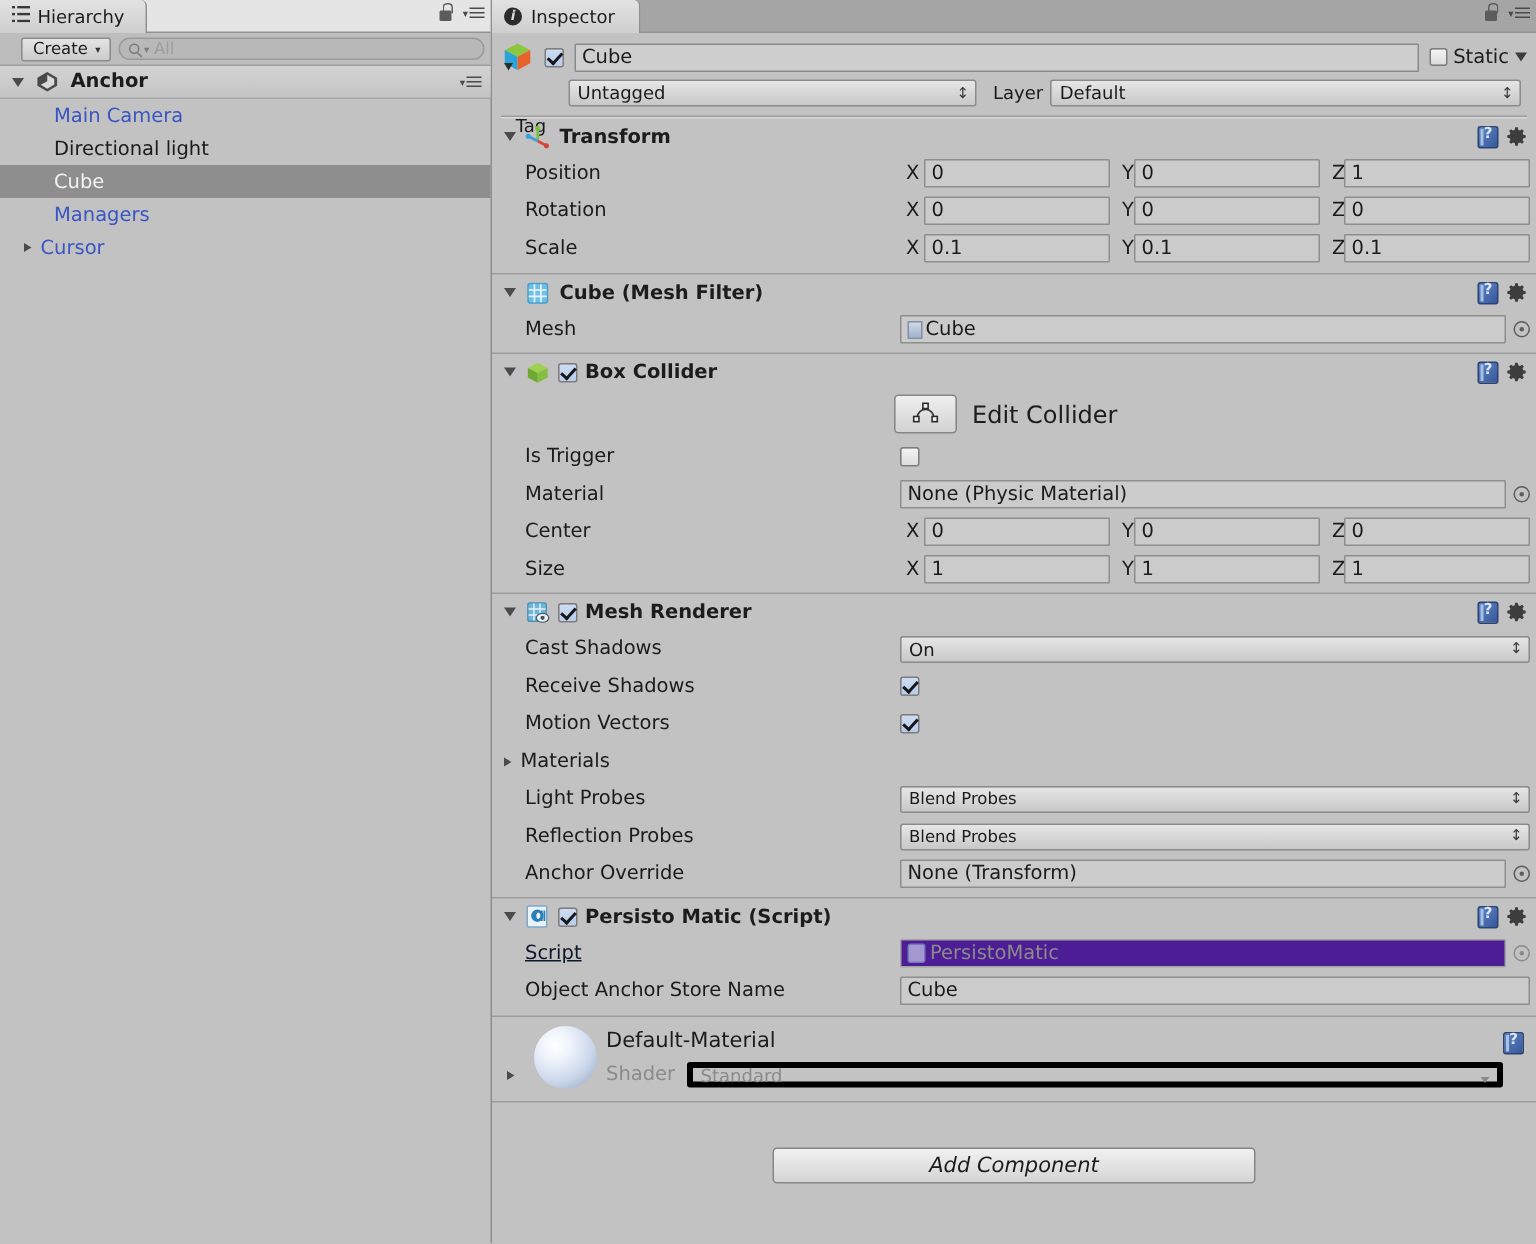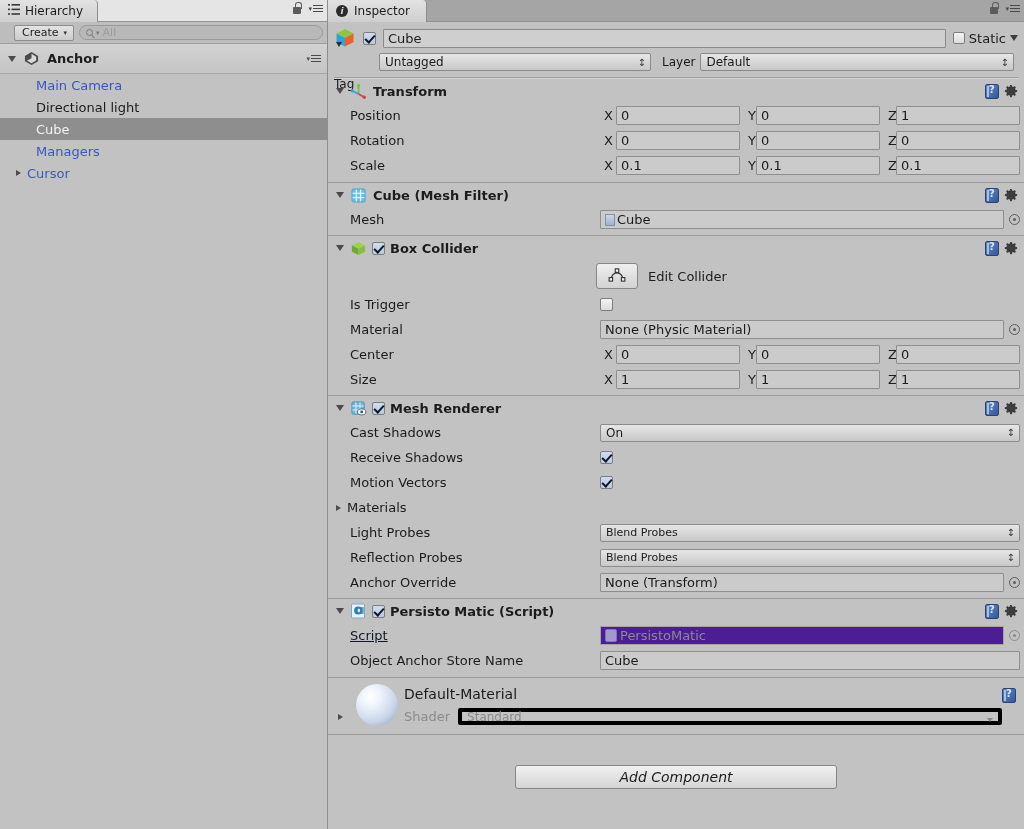--- a/index.html
+++ b/index.html
@@ -41,21 +41,21 @@
   .create-btn .caret { font-size:7px; color:#333; }
   .search-field { flex:1; height:15px; background:#b8b8b8; border:1px solid #9a9a9a;
                   border-radius:8px; display:flex; align-items:center; padding:0 6px; gap:3px;
                   color:#8d8d8d; font-size:11px; }
   .search-field .mag { width:7px; height:7px; border:1.3px solid #7a7a7a; border-radius:50%;
                        position:relative; flex:none; }
   .search-field .mag:after { content:""; position:absolute; right:-3px; bottom:-2px; width:4px;
                              height:1.3px; background:#7a7a7a; transform:rotate(45deg); }
   .search-field .stxt { color:#9d9d9d; }
 
-  .h-root { height:30px; display:flex; align-items:center; gap:8px; padding-left:8px;
+  .h-root { height:22px; display:flex; align-items:center; gap:8px; padding-left:8px;
             background:linear-gradient(#d3d3d3,#c4c4c4); border-bottom:1px solid #a8a8a8;
             position:relative; font-weight:bold; font-size:13px; }
   .h-root .menu-icon { position:absolute; right:6px; }
   .foldout { width:0; height:0; border-left:5px solid #4b4b4b; border-top:3.5px solid transparent;
              border-bottom:3.5px solid transparent; display:inline-block; }
   .foldout.open { border-left:4.5px solid transparent; border-right:4.5px solid transparent;
                   border-top:6px solid #4b4b4b; border-bottom:none; }
   .unity-logo { width:15px; height:15px; position:relative; flex:none; }
 
   .h-row { height:22px; display:flex; align-items:center; padding-left:16px; font-size:13px; }
@@ -132,21 +132,21 @@
                    border-radius:50%; background:#5e5e5e; }
   .mesh-chip { width:10px; height:12px; background:linear-gradient(#cfd8e6,#9fb2cc);
                border:1px solid #7f90a8; margin-right:2px; flex:none; }
   .script-chip { width:12px; height:13px; background:#ddeaf6; border:1px solid #93b6d6; border-radius:2px;
                  position:relative; flex:none; }
 
   .edit-collider-row { height:32px; display:flex; align-items:center; padding-left:268px; gap:10px; }
   .ec-btn { width:42px; height:26px; background:linear-gradient(#efefef,#d2d2d2);
             border:1px solid #868686; border-radius:3px; display:flex; align-items:center;
             justify-content:center; }
-  .ec-label { font-size:13px; }
+  .ec-label { font-size:16px; }
 
   .popup-wide { flex:1; margin-right:4px; }
 
   
   .mat-block { border-bottom:1px solid #9c9c9c; padding:6px 0 8px 0; position:relative; }
   .mat-row { display:flex; align-items:flex-start; padding-left:8px; gap:6px; }
   .mat-sphere { width:42px; height:42px; border-radius:50%; flex:none;
                 background:radial-gradient(circle at 34% 30%, #ffffff 0%, #eef3fb 26%, #c9d6ea 62%, #9fb0c9 88%, #8d9cb4 100%); }
   .mat-right { flex:1; padding-top:2px; }
   .mat-name { font-size:14px; color:#1b1b1b; }
@@ -284,21 +284,21 @@
         <span class="name-field">
           <span>Cube</span>
         </span>
         <span class="static-wrap">
           <span class="cb"></span>
           <span>Static</span>
           <span class="tri-down"></span>
         </span>
       </div>
       <div class="go-row2">
-        <span class="lbl-small" style="width:40px;text-align:left;margin-top:44px;">Tag</span>
+        <span class="lbl-small" style="width:40px;text-align:center;margin-top:44px;">Tag</span>
         <span class="popup" style="width:272px;">
           <span>Untagged</span>
         </span>
         <span class="lbl-small" style="margin-left:6px;">Layer</span>
         <span class="popup" style="flex:1;margin-right:4px;">
           <span>Default</span>
         </span>
       </div>
       <div class="sep"></div>
       <div class="sep2"></div>

